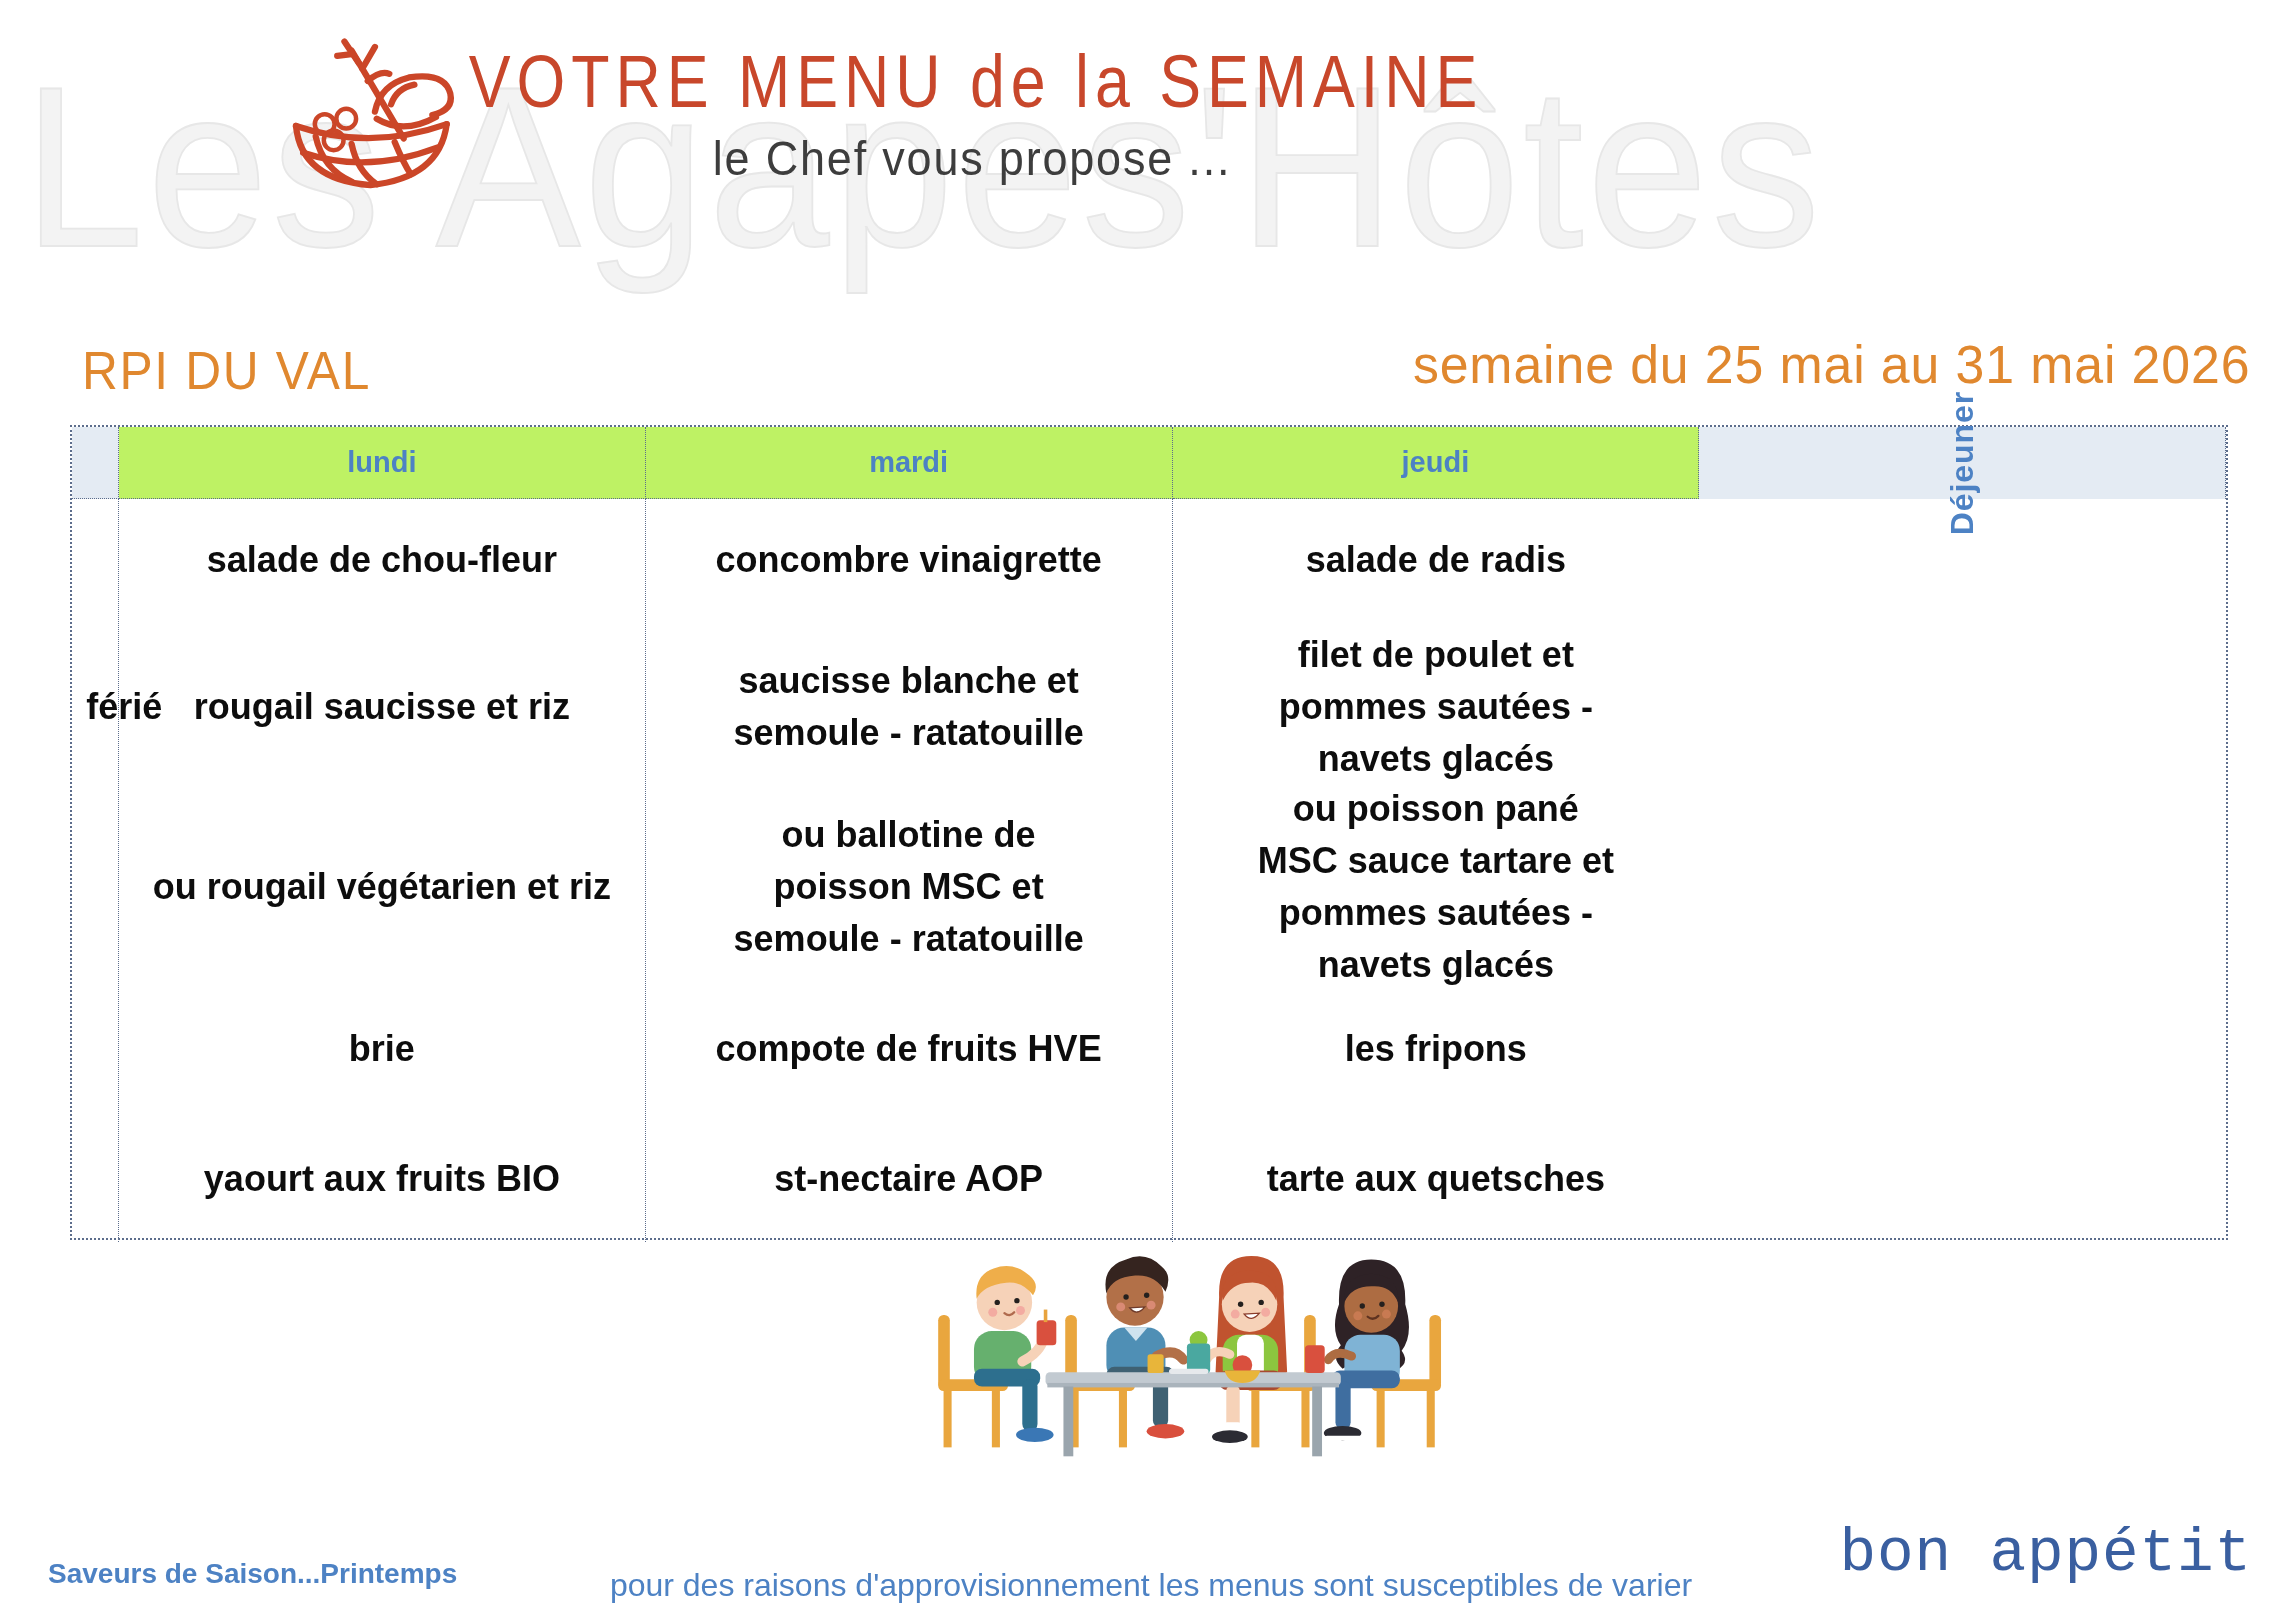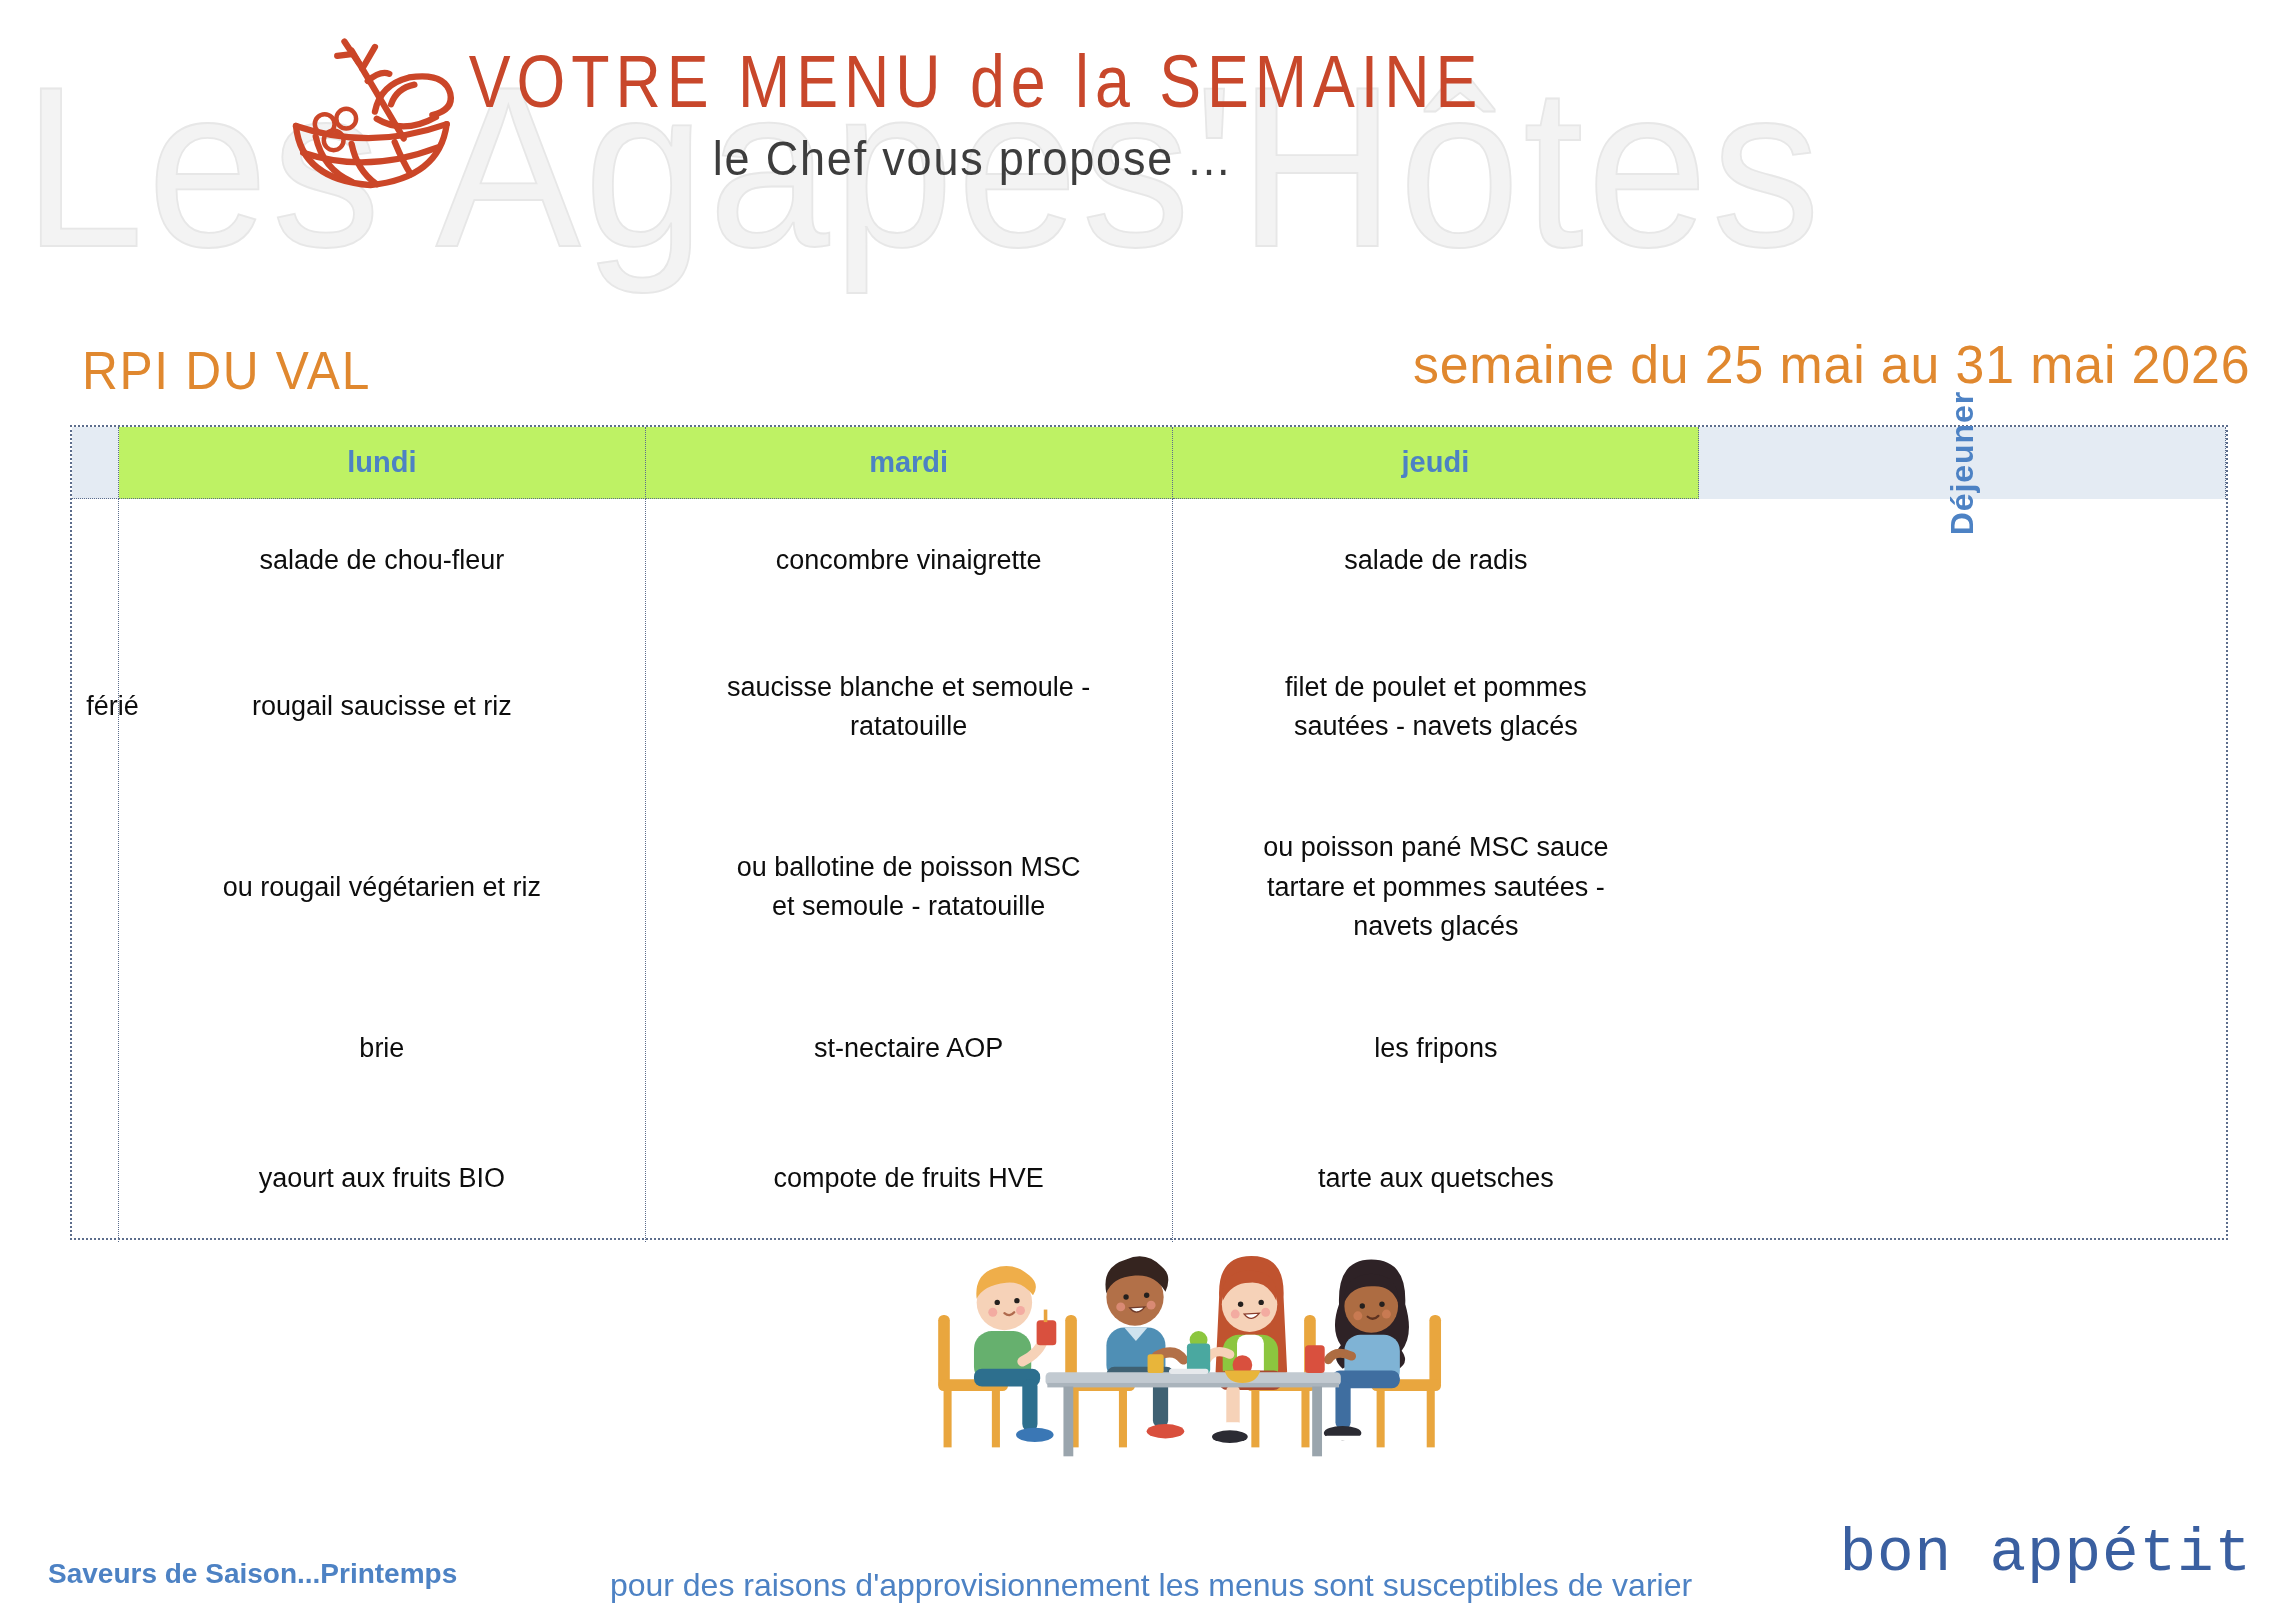--- a/index.html
+++ b/index.html
@@ -57,21 +57,21 @@
     writing-mode:vertical-rl; transform:rotate(180deg);
     font-size:32px; font-weight:bold; color:#4d82c4; letter-spacing:0.9px;
   }
   .day-col {
     border-right:1.8px dotted #5c6d8c;
     display:grid; grid-template-rows:16.5% 23% 25.5% 18% 17%;
   }
   .day-col.last { border-right:none; }
   .slot { display:flex; align-items:center; justify-content:center; padding:0 14.3px; }
   .slot .txt {
-    font-size:27px; font-weight:normal; color:#0d0d0d; text-align:center; line-height:1.45;
+    font-size:36px; font-weight:bold; color:#0d0d0d; text-align:center; line-height:1.45;
   }
   .slot-1 .txt { max-width:403px; }
   .slot-2 .txt { max-width:363px; }
   .col-mardi .slot-2 .txt { max-width:502px; }
 
   
   .illustration { position:absolute; left:922px; top:1238px; z-index:2; }
   .season {
     position:absolute; left:48px; top:1558px; font-size:28px; font-weight:bold; color:#4d82c4;
   }
@@ -171,25 +171,25 @@
     <div class="day-col">
       <div class="slot slot-0">
           <div class="txt">concombre vinaigrette</div>
         </div>
       <div class="slot slot-1">
           <div class="txt">saucisse blanche et semoule - ratatouille</div>
         </div>
       <div class="slot slot-2">
           <div class="txt">ou ballotine de poisson MSC et semoule - ratatouille</div>
         </div>
+      <div class="slot slot-4">
+          <div class="txt">compote de fruits HVE</div>
+        </div>
       <div class="slot slot-3">
           <div class="txt">st-nectaire AOP</div>
-        </div>
-      <div class="slot slot-4">
-          <div class="txt">compote de fruits HVE</div>
         </div>
     </div>
 
     <div class="day-col last">
       <div class="slot slot-0">
           <div class="txt">salade de radis</div>
         </div>
       <div class="slot slot-1">
           <div class="txt">filet de poulet et pommes sautées - navets glacés</div>
         </div>

